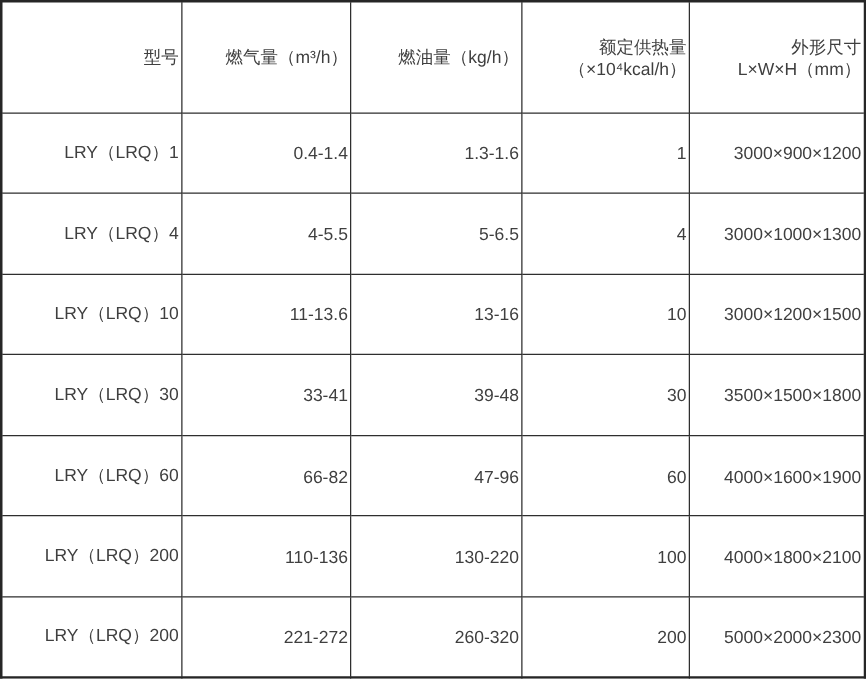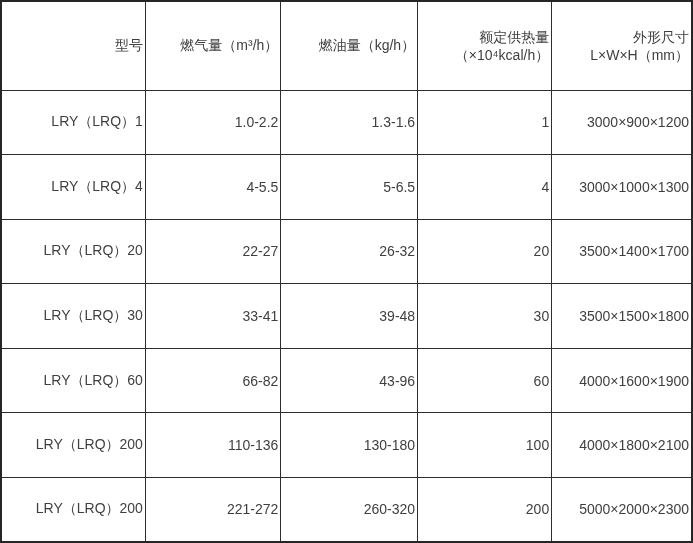--- a/index.html
+++ b/index.html
@@ -71,57 +71,57 @@
         </th>
         <th>
           <div class="hline">外形尺寸</div>
           <div class="hline">L×W×H（mm）</div>
         </th>
       </tr>
     </thead>
     <tbody>
       <tr>
         <td>LRY（LRQ）1</td>
-        <td>1.0-2.2</td>
+        <td>0.4-1.4</td>
         <td>1.3-1.6</td>
         <td>1</td>
         <td>3000×900×1200</td>
       </tr>
       <tr>
         <td>LRY（LRQ）4</td>
         <td>4-5.5</td>
         <td>5-6.5</td>
         <td>4</td>
         <td>3000×1000×1300</td>
       </tr>
       <tr>
-        <td>LRY（LRQ）20</td>
-        <td>22-27</td>
-        <td>26-32</td>
-        <td>20</td>
-        <td>3500×1400×1700</td>
+        <td>LRY（LRQ）10</td>
+        <td>11-13.6</td>
+        <td>13-16</td>
+        <td>10</td>
+        <td>3000×1200×1500</td>
       </tr>
       <tr>
         <td>LRY（LRQ）30</td>
         <td>33-41</td>
         <td>39-48</td>
         <td>30</td>
         <td>3500×1500×1800</td>
       </tr>
       <tr>
         <td>LRY（LRQ）60</td>
         <td>66-82</td>
-        <td>43-96</td>
+        <td>47-96</td>
         <td>60</td>
         <td>4000×1600×1900</td>
       </tr>
       <tr>
         <td>LRY（LRQ）200</td>
         <td>110-136</td>
-        <td>130-180</td>
+        <td>130-220</td>
         <td>100</td>
         <td>4000×1800×2100</td>
       </tr>
       <tr>
         <td>LRY（LRQ）200</td>
         <td>221-272</td>
         <td>260-320</td>
         <td>200</td>
         <td>5000×2000×2300</td>
       </tr>

